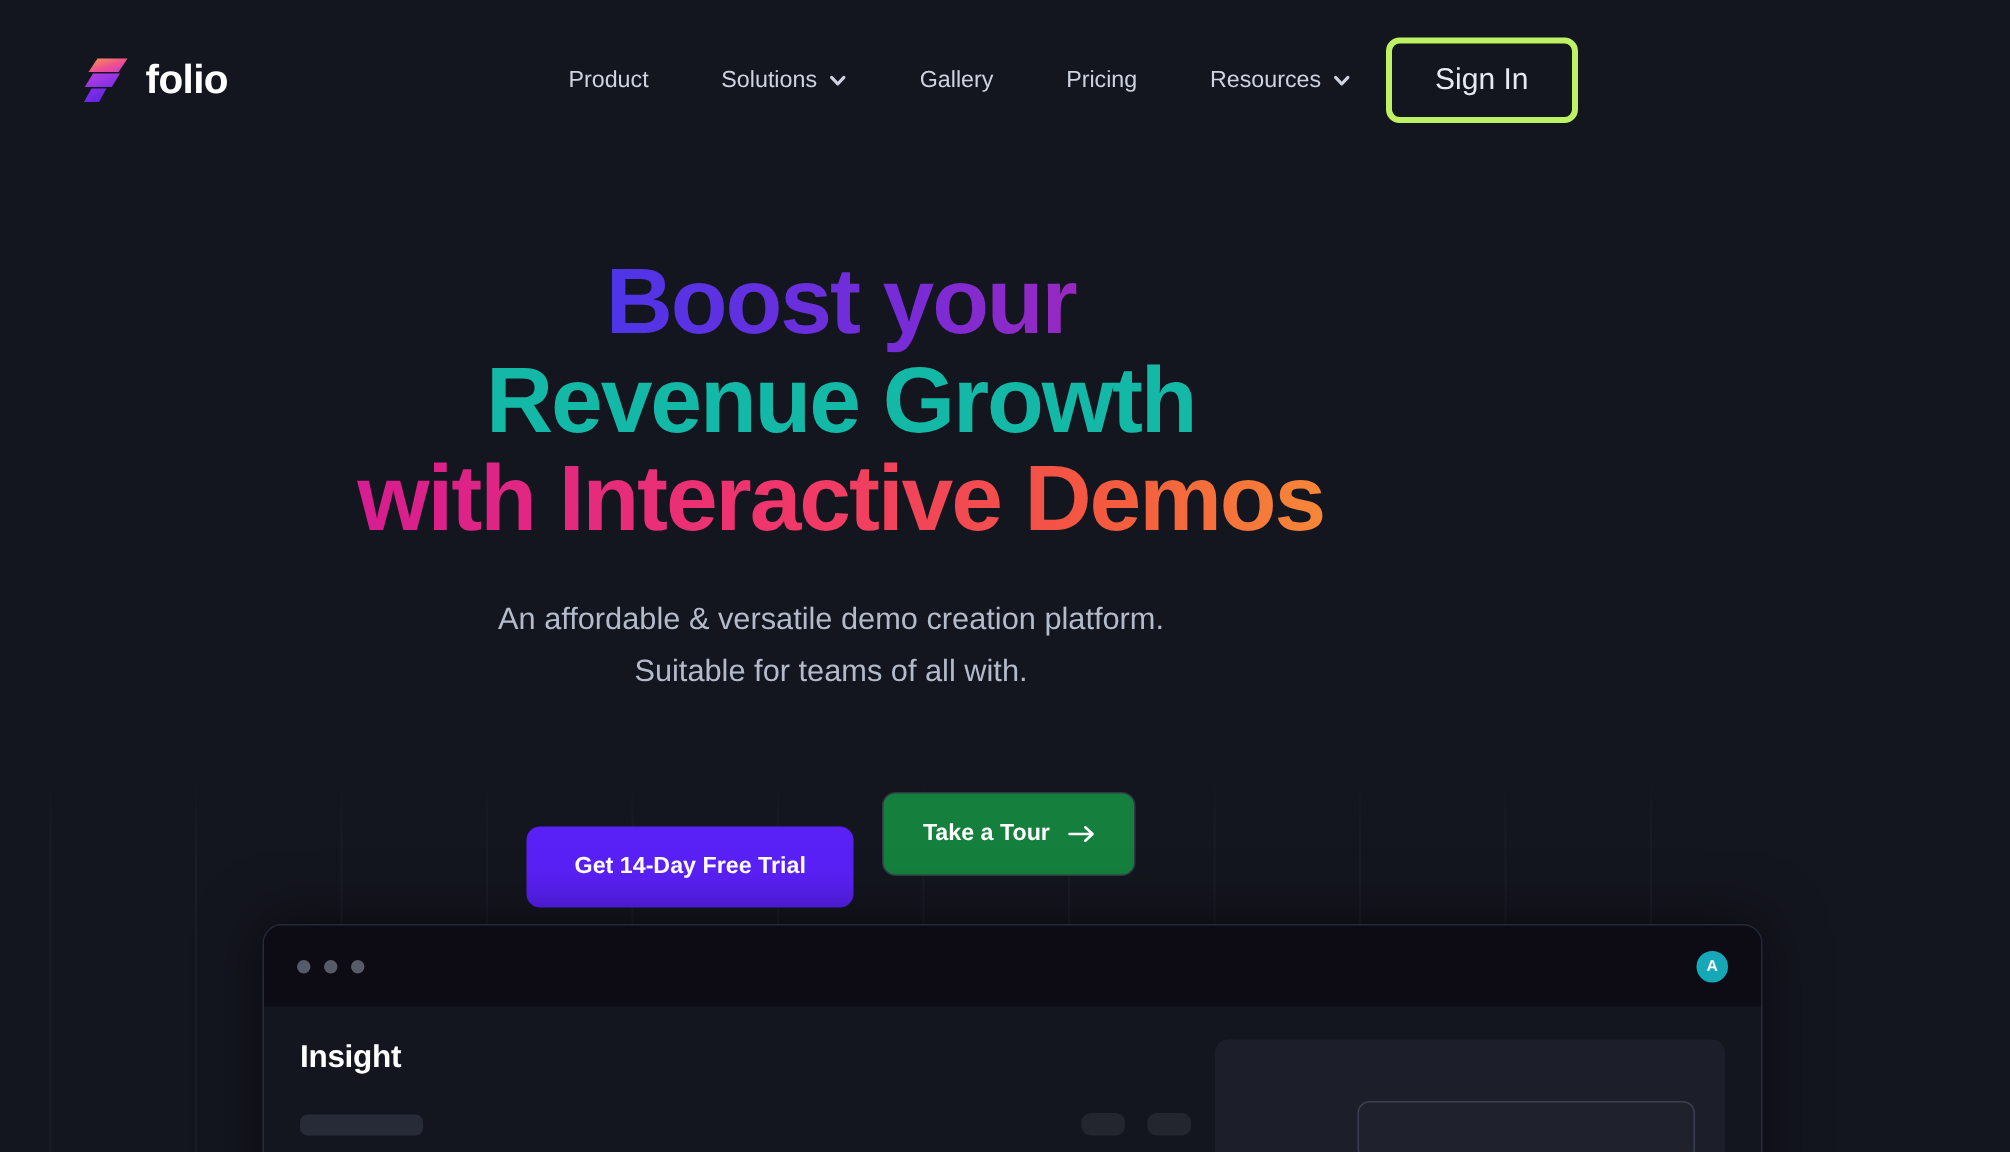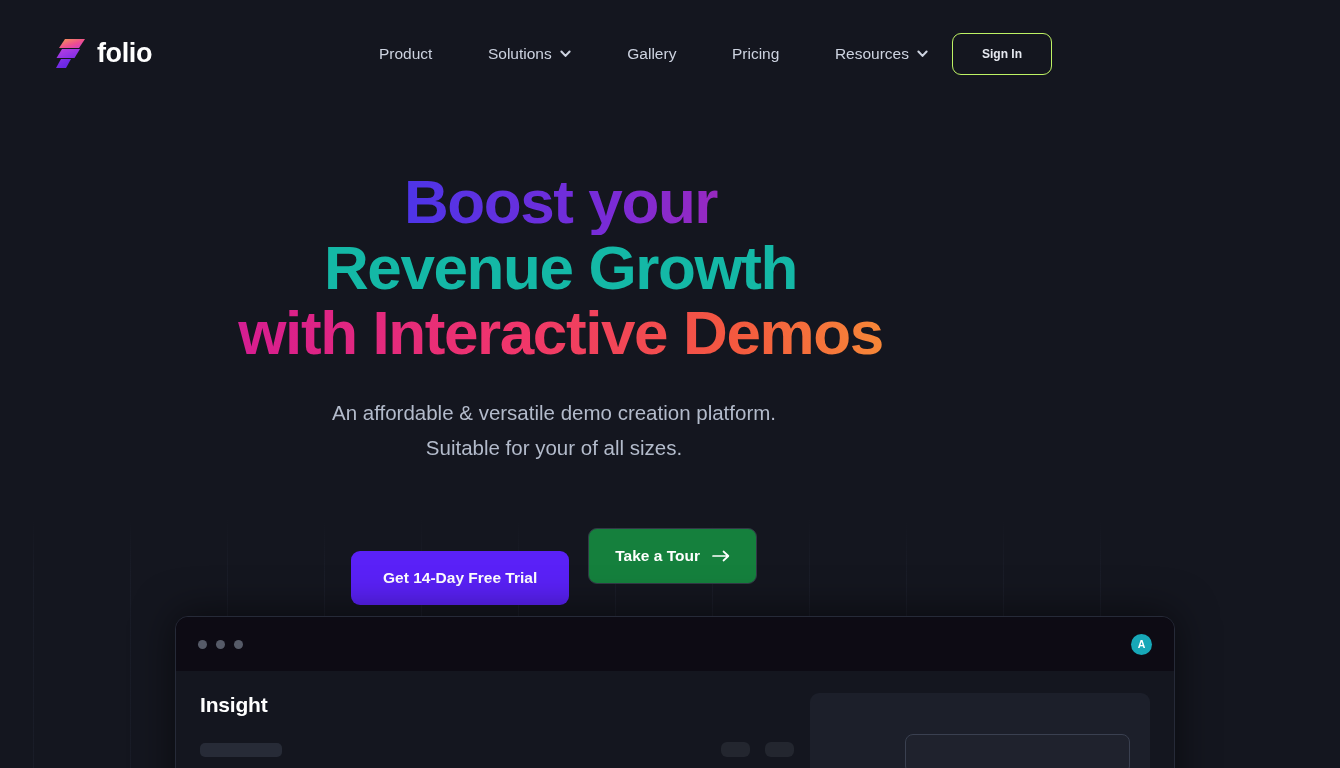--- a/index.html
+++ b/index.html
@@ -49,23 +49,23 @@
   .nav-item {
     display:flex; align-items:center; gap:7px;
     color:#cdd3e0; font-size:15.5px; font-weight:500;
     padding:10px 23px; border-radius:7px;
     cursor:pointer; white-space:nowrap;
   }
   .chev { width:13px; height:13px; display:block; flex:none; }
 
   .auth-group { display:flex; align-items:center; gap:20px; }
   .btn-signin {
-    color:#e6e9f0; font-size:12px; font-weight:700;
+    color:#e6e9f0; font-size:20px; font-weight:400;
     background:transparent;
-    border:1px solid #bef264;
+    border:4px solid #bef264;
     border-radius:9px;
     padding:13px 29px; cursor:pointer; white-space:nowrap;
   }
   .btn-getstarted {
     color:#ffffff; font-size:15px; font-weight:700;
     background:#5522f5;
     border:none; border-radius:9px;
     padding:14px 28px; cursor:pointer; white-space:nowrap;
   }
 
@@ -239,21 +239,21 @@
   <section class="hero">
 
     <h1 class="headline">
       <span class="line line-1">Boost your</span>
       <span class="line line-2">Revenue Growth</span>
       <span class="line line-3">with Interactive Demos</span>
     </h1>
 
     <p class="subhead">
       <span>An affordable &amp; versatile demo creation platform.</span>
-      <span>Suitable for your of all sizes.</span>
+      <span>Suitable for teams of all with.</span>
     </p>
 
     <div class="cta-row">
       <button class="btn-trial">Get 14-Day Free Trial</button>
       <button class="btn-tour">
         <span>Take a Tour</span>
         <span>
           <svg class="arrow-icon" viewBox="0 0 18 12">
               <path d="M1 6 H16 M11.5 1.5 L16.4 6 L11.5 10.5" fill="none" stroke="#ffffff" stroke-width="1.7" stroke-linecap="round" stroke-linejoin="round"></path>
             </svg>

